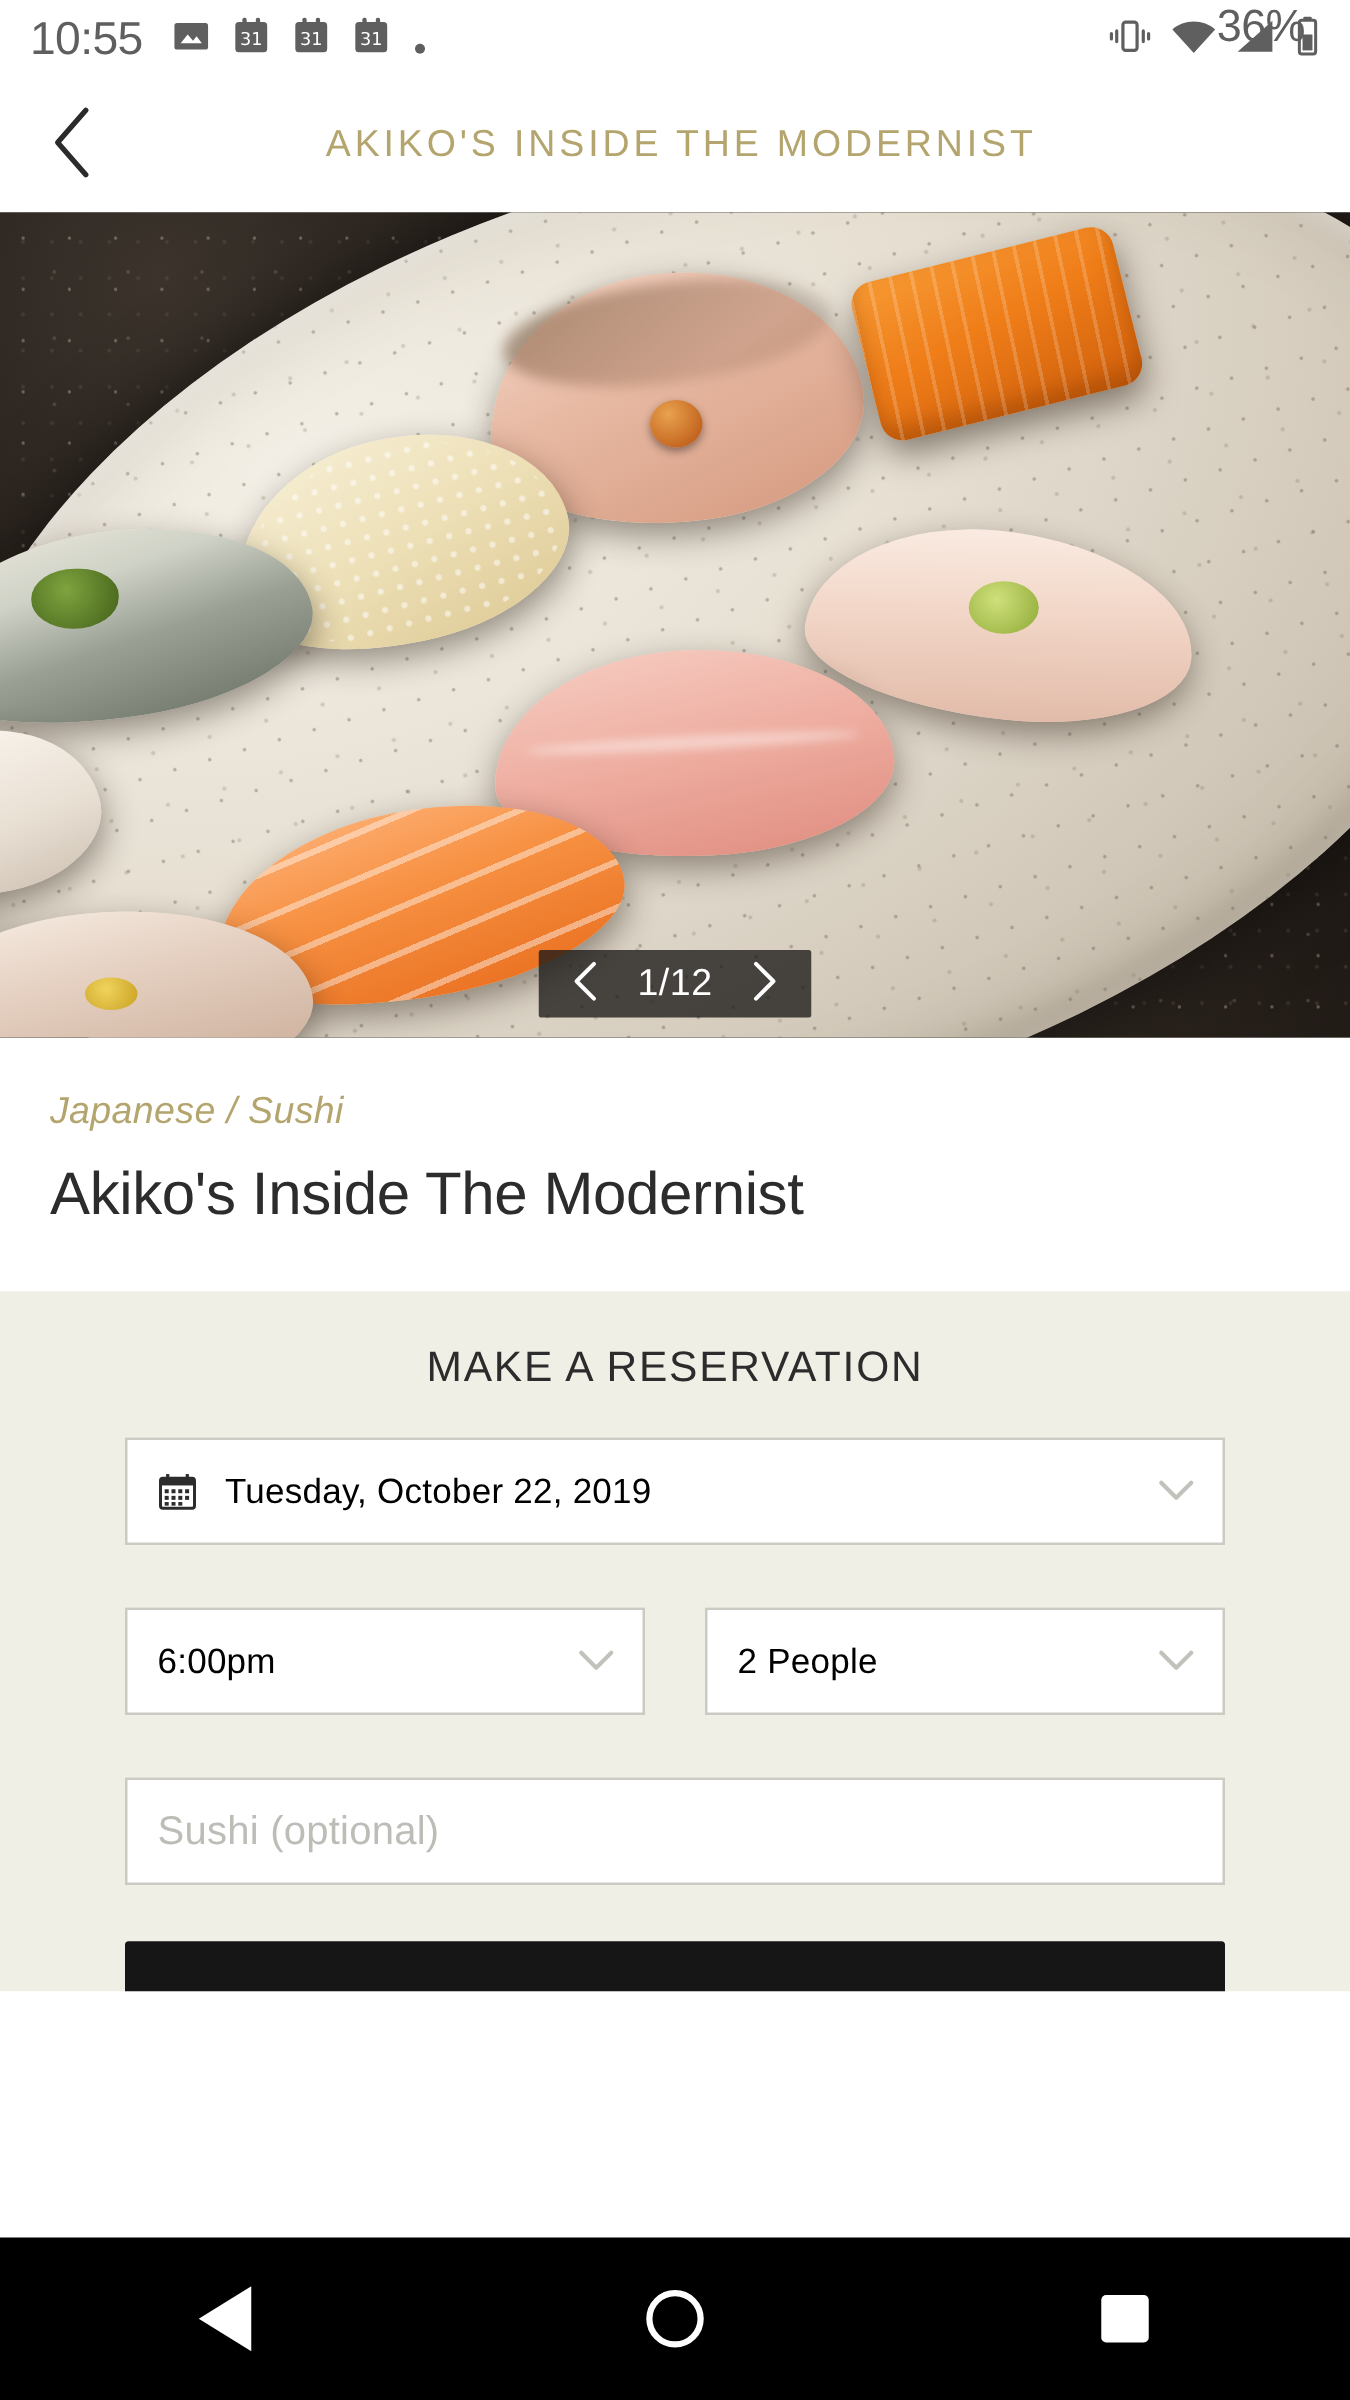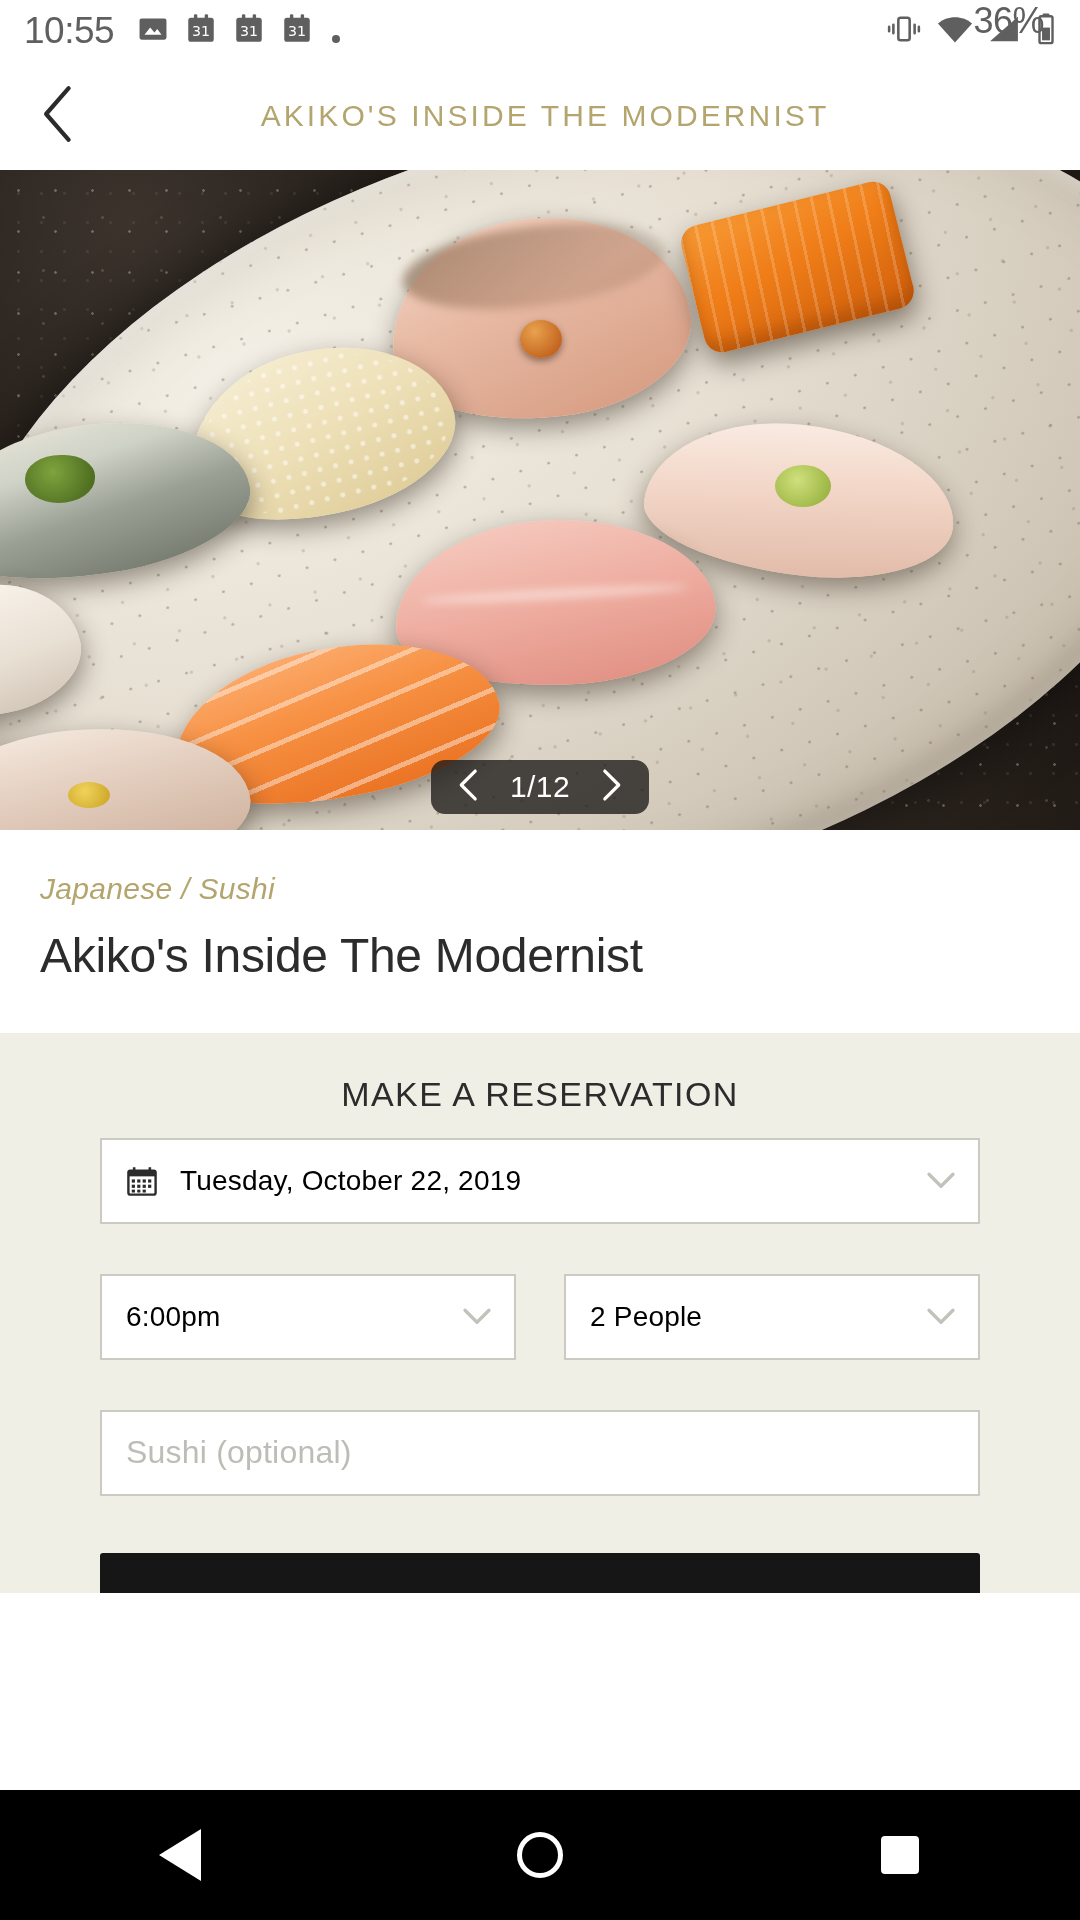--- a/index.html
+++ b/index.html
@@ -220,21 +220,21 @@
     background:linear-gradient(170deg,#fbf6ef 0%, #e9e0d4 60%, #cfc3b4 100%);
   }
 
   
   .pager {
     position:absolute;
     left:50%; top:590px;
     transform:translateX(-50%);
     width:218px; height:54px;
     background:rgba(28,26,24,.78);
-    border-radius:14px;
+    border-radius:2px;
     display:flex; align-items:center; justify-content:space-between;
     padding:0 18px;
     z-index:5;
   }
   .pager-arrow {
     width:40px;height:40px;
     display:flex;align-items:center;justify-content:center;
     cursor:pointer;
   }
   .pager-count {
@@ -268,21 +268,21 @@
     background:#f0efe6;
     padding:42px 0 0 0;
     min-height:560px;
     position:relative;
   }
   .reserve-title {
     text-align:center;
     font-size:34px;
     color:#2c2c2c;
     letter-spacing:1.4px;
-    margin-bottom:24px;
+    margin-bottom:36px;
   }
   .field-wrap { padding:0 100px; }
   .field {
     background:#ffffff;
     border:2px solid #cbcbc4;
     height:86px;
     display:flex;
     align-items:center;
     padding:0 24px;
     position:relative;

